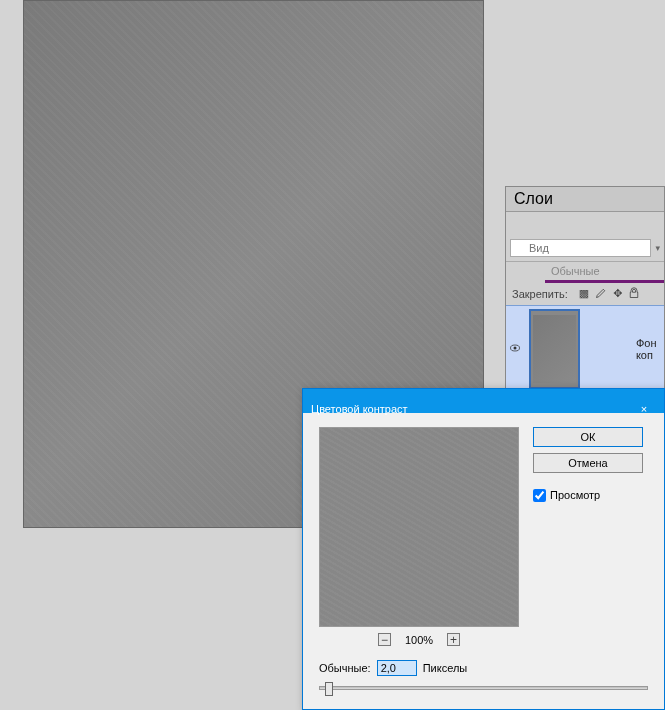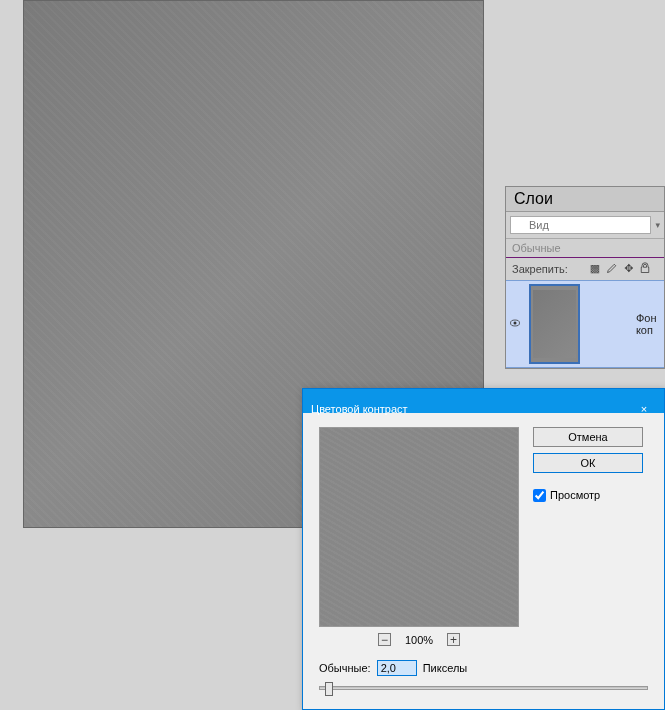--- a/index.html
+++ b/index.html
@@ -6,25 +6,25 @@
 body { width: 665px; height: 710px; background: #d4d4d4; position: relative; overflow: hidden; }
 
 .canvas-area { position: absolute; top: 0; left: 23px; width: 461px; height: 528px; background: #888; border: 1px solid #666; display:flex; align-items:center; justify-content:center; }
 .canvas-placeholder { width:100%; height:100%; background: linear-gradient(135deg,#7a7a7a 0%,#8a8a8a 50%,#7e7e7e 100%); position:relative; }
 .canvas-placeholder::after { content:""; position:absolute; inset:0; background: repeating-linear-gradient(45deg,rgba(255,255,255,0.03) 0 2px,transparent 2px 6px); }
 
 .layers-panel { position:absolute; top:186px; left:505px; width:160px; background:#d1d1d1; border:1px solid #888; }
 .layers-tab { background:#c8c8c8; border-bottom:1px solid #999; padding:3px 8px; font-size:16px; }
 .layers-search { padding:4px; border-bottom:1px solid #aaa; }
 .layers-search-input { width:100%; padding:2px 4px 2px 18px; border:1px solid #aaa; background:#fff; font-size:11px; position:relative; }
-.search-wrap { position:relative; display:flex; gap:4px; align-items:center; }
+.search-wrap { position:relative; display:flex; gap:4px; align-items:center;margin-top:23px; }
 .search-wrap .mag { position:absolute; left:4px; top:3px; font-size:10px; color:#666; }
 .chev { color:#666; font-size:9px; }
-.layers-blend { padding:3px 6px; color:#888; border-bottom:1px solid #701a75; }
-.layers-lock { padding:4px 6px; display:flex; gap:22px; align-items:center; color:#444; }
+.layers-blend { padding:3px 6px; color:#888; border-bottom:3px solid #701a75;margin-left:39px; }
+.layers-lock { padding:4px 6px; display:flex; gap:11px; align-items:center; color:#444; }
 .lock-icons { display:flex; gap:6px; color:#444; }
 .layer-row { display:flex; align-items:center; background:#c8d8f7; border-top:1px solid #7a9fd6; border-bottom:1px solid #7a9fd6; padding:3px; gap:8px; }
 .eye { width:16px; text-align:center; color:#333; }
 .layer-thumb { width:80px; height:80px; border:2px solid #3a6fb7; background:#888; display:flex; align-items:center; justify-content:center; }
 .layer-thumb-inner { width:90%; height:90%; background:linear-gradient(135deg,#7a7a7a,#8a8a8a); }
 .layer-name { color:#222;margin-left:48px; }
 
 .dialog { position:absolute; top:388px; left:302px; width:363px; height:322px; background:#f0f0f0; border:1px solid #0078d7; box-shadow: 2px 2px 8px rgba(0,0,0,0.3); }
 .dialog-title { background:#0a95e9; color:#fff; display:flex; justify-content:space-between; align-items:center; height:24px; padding:16px 0 0 8px; }
 .dialog-close { width:40px; height:24px; text-align:center; line-height:24px; color:#fff; cursor:pointer; }
@@ -102,22 +102,22 @@
   <div class="dialog-body">
     <div class="preview-col">
       <div class="preview"></div>
       <div class="zoom-row">
         <span class="zoom-box">−</span>
         <span>100%</span>
         <span class="zoom-box">+</span>
       </div>
     </div>
     <div class="btn-col">
+      <div class="btn primary">ОК</div>
       <div class="btn">Отмена</div>
-      <div class="btn primary">ОК</div>
       <label class="checkbox-row">
         <input type="checkbox" checked="" style="">
         <span>Просмотр</span>
       </label>
     </div>
   </div>
   <div class="radius-row">
     <span>Обычные:</span>
     <input class="radius-input" value="2,0" style="">
     <span>Пикселы</span>

